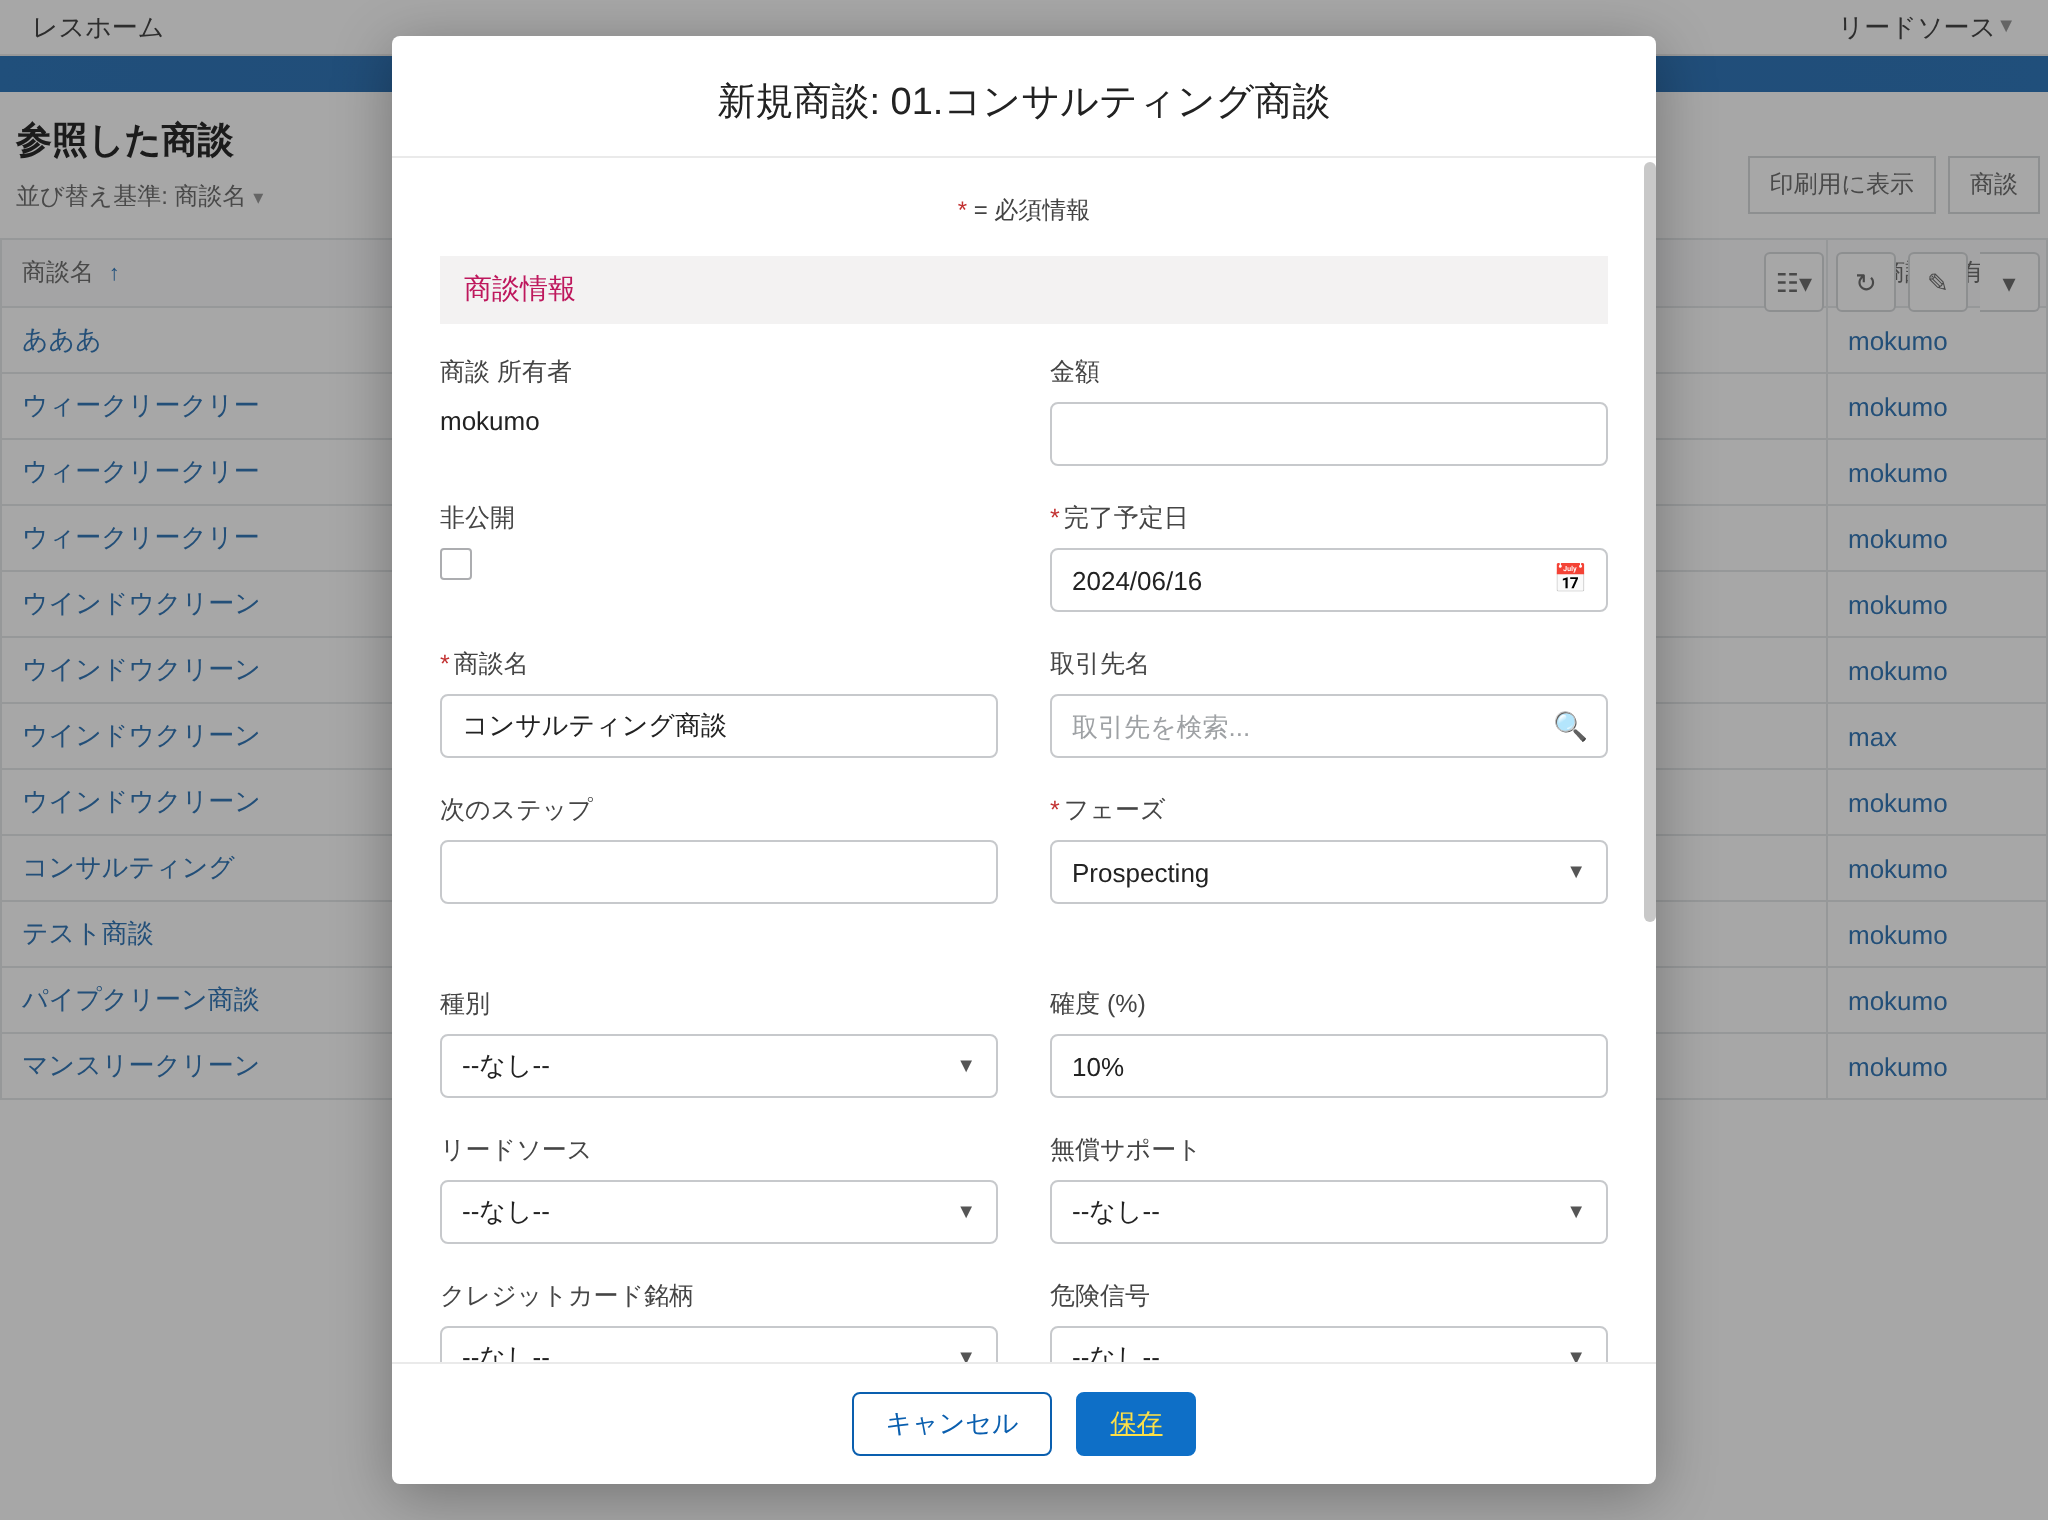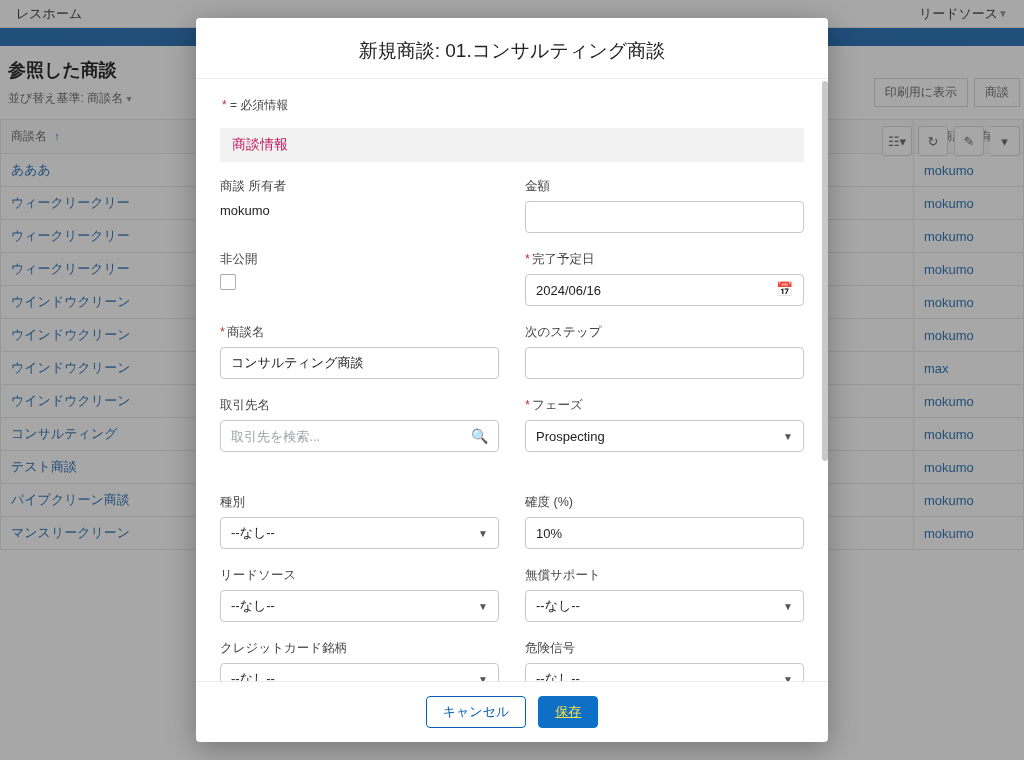--- a/index.html
+++ b/index.html
@@ -21,21 +21,21 @@
   .bg-left { width: 100%; }
   .bg-right-head { text-align: right !important; }
 
   
   .overlay { position: absolute; inset: 0; background: rgba(59,59,59,0.45); display: flex; align-items: flex-start; justify-content: center; }
   .modal { width: 632px; background: #fff; margin-top: 18px; border-radius: 4px; box-shadow: 0 6px 30px rgba(0,0,0,0.3); display: flex; flex-direction: column; max-height: 724px; }
   .modal-header { padding: 20px 24px 14px; text-align: center; border-bottom: 1px solid #eaeaea; }
   .modal-title { font-size: 19px; color: #222; font-weight: 400; }
   .modal-body-wrap { position: relative; flex: 1; overflow: hidden; }
   .modal-body { padding: 0 24px 0 24px; overflow-y: auto; height: 618px; }
-  .req-note { text-align: left; font-size: 12px; color: #444; padding: 18px 2px 10px; }
+  .req-note { text-align: center; font-size: 12px; color: #444; padding: 18px 2px 10px; }
   .req-star { color: #c23030; }
   .section-head { background: #f3f2f2; padding: 8px 12px; font-size: 14px; font-weight: 500; color: #be185d; margin: 4px 0 16px 0; }
   .form-grid { display: grid; grid-template-columns: 1fr 1fr; column-gap: 26px; row-gap: 18px; }
   .field { display: flex; flex-direction: column; gap: 6px; }
   .field-label { font-size: 12.5px; color: #454545; }
   .field-label .req-star { margin-right: 2px; }
   .static-value { font-size: 13px; color: #222; padding-top: 2px; }
   .input, .select, .date-input, .search-input { width: 100%; height: 32px; border: 1px solid #c7c9cc; border-radius: 4px; padding: 0 10px; font-size: 13px; background: #fff; color: #222; }
   .select { display:flex; align-items:center; justify-content:space-between; }
   .select .caret { color:#555; font-size:10px; }
@@ -178,30 +178,30 @@
               <input class="date-input" value="2024/06/16" style="">
               <span class="cal-icon">📅</span>
             </div>
           </div>
 
           <div class="field">
             <div class="field-label"><span class="req-star">*</span><span>商談名</span></div>
             <input class="input" value="コンサルティング商談" style="">
           </div>
           <div class="field">
-            <div class="field-label">次のステップ</div>
-            <input class="input" style="">
-          </div>
-
-          <div class="field">
             <div class="field-label">取引先名</div>
             <div class="search-wrap">
               <input class="search-input" placeholder="取引先を検索..." style="">
               <span class="search-icon">🔍</span>
             </div>
+          </div>
+
+          <div class="field">
+            <div class="field-label">次のステップ</div>
+            <input class="input" style="">
           </div>
           <div class="field">
             <div class="field-label"><span class="req-star">*</span><span>フェーズ</span></div>
             <div class="select">
               <span>Prospecting</span>
               <span class="caret">▼</span>
             </div>
           </div>
 
           <div style="height:6px"></div>

